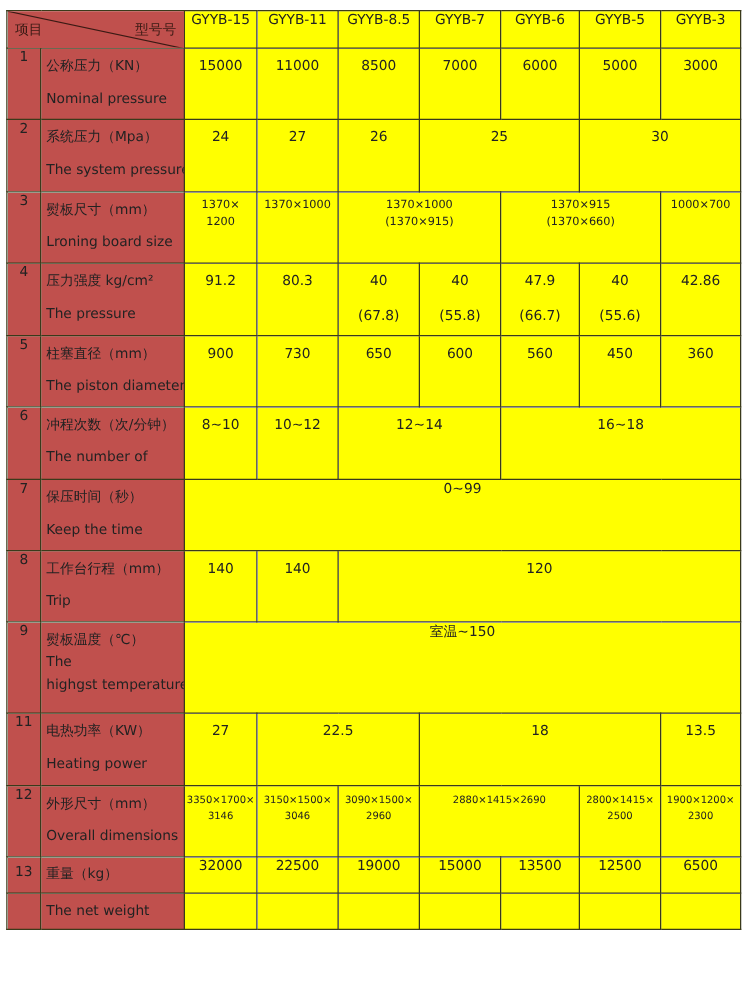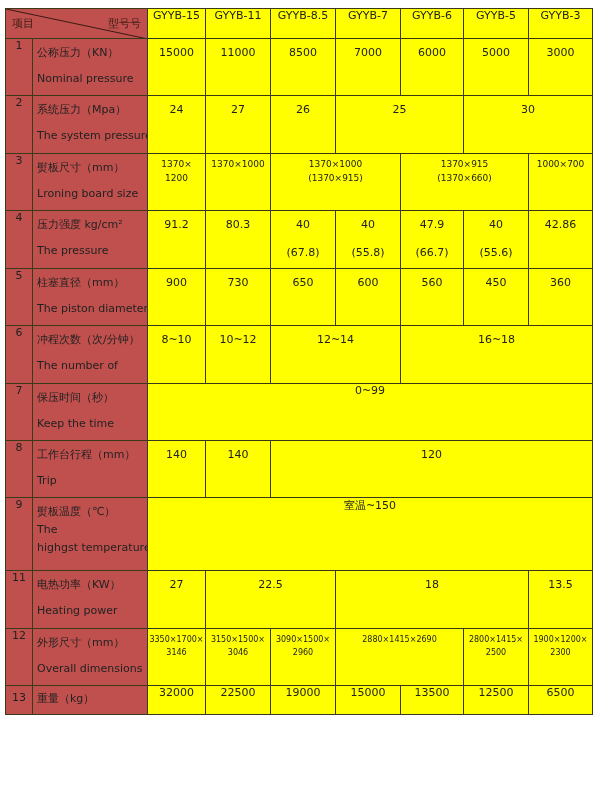--- a/index.html
+++ b/index.html
@@ -308,14 +308,27 @@
       <span class="cn" style="padding-top:5px">重量（kg）</span>
     </td>
     <td class="yel mid">32000</td>
     <td class="yel mid">22500</td>
     <td class="yel mid">19000</td>
     <td class="yel mid">15000</td>
     <td class="yel mid">13500</td>
     <td class="yel mid">12500</td>
     <td class="yel mid">6500</td>
   </tr>
+  <tr style="height:29px">
+    <td class="red"></td>
+    <td class="red lbl">
+      <span class="cn" style="padding-top:6px">The net weight</span>
+    </td>
+    <td class="yel"></td>
+    <td class="yel"></td>
+    <td class="yel"></td>
+    <td class="yel"></td>
+    <td class="yel"></td>
+    <td class="yel"></td>
+    <td class="yel"></td>
+  </tr>
 </tbody>
   </table>
 
 </body></html>

